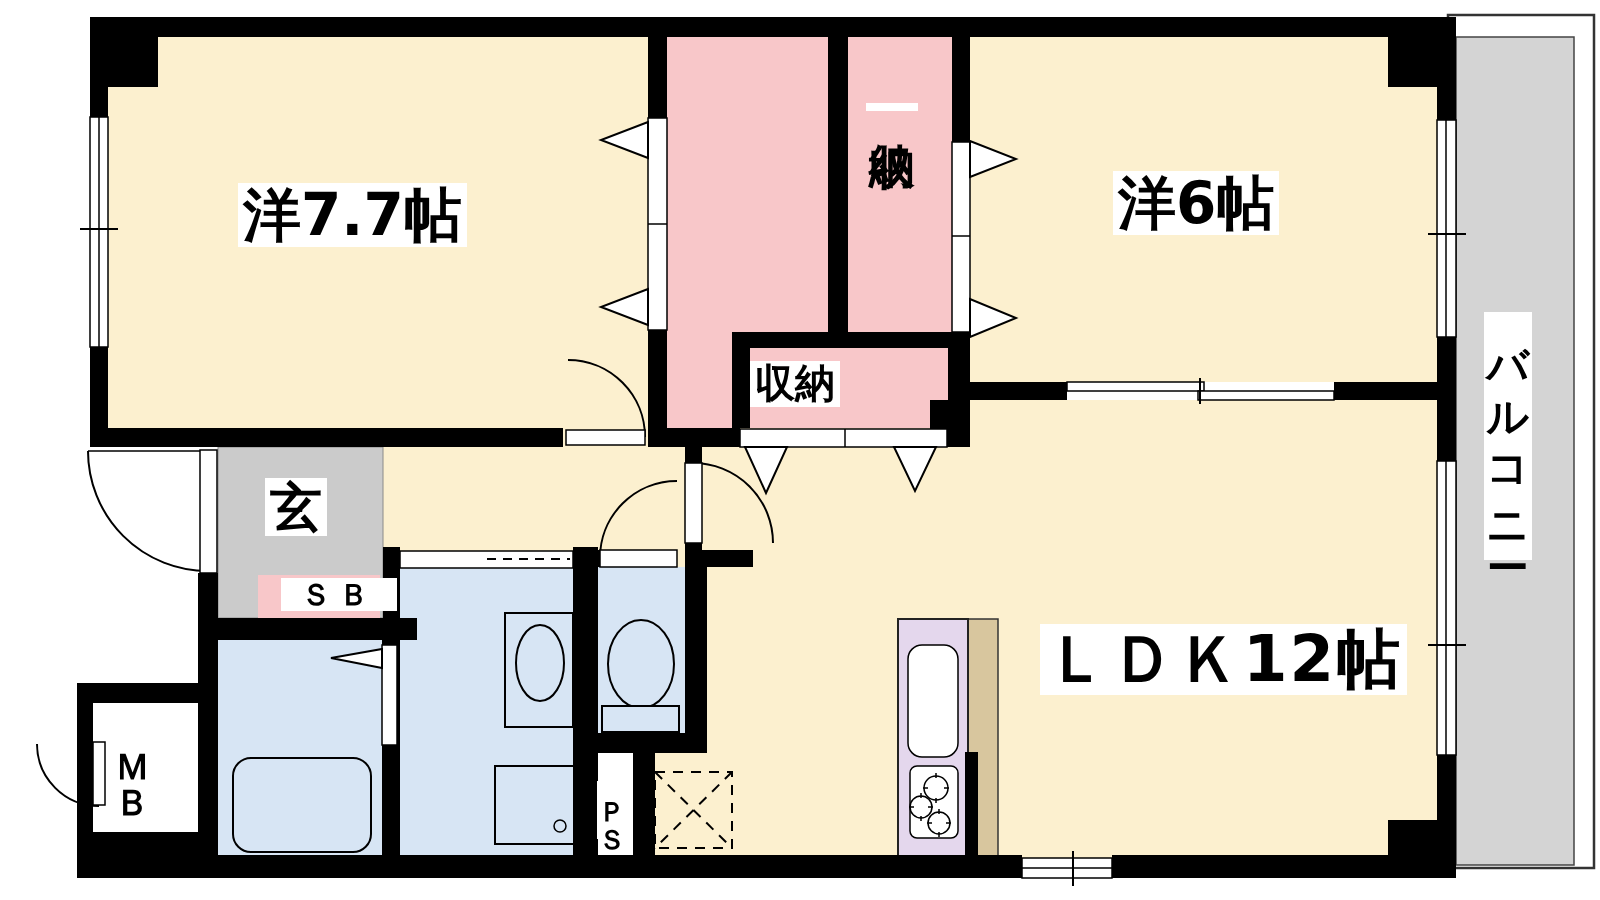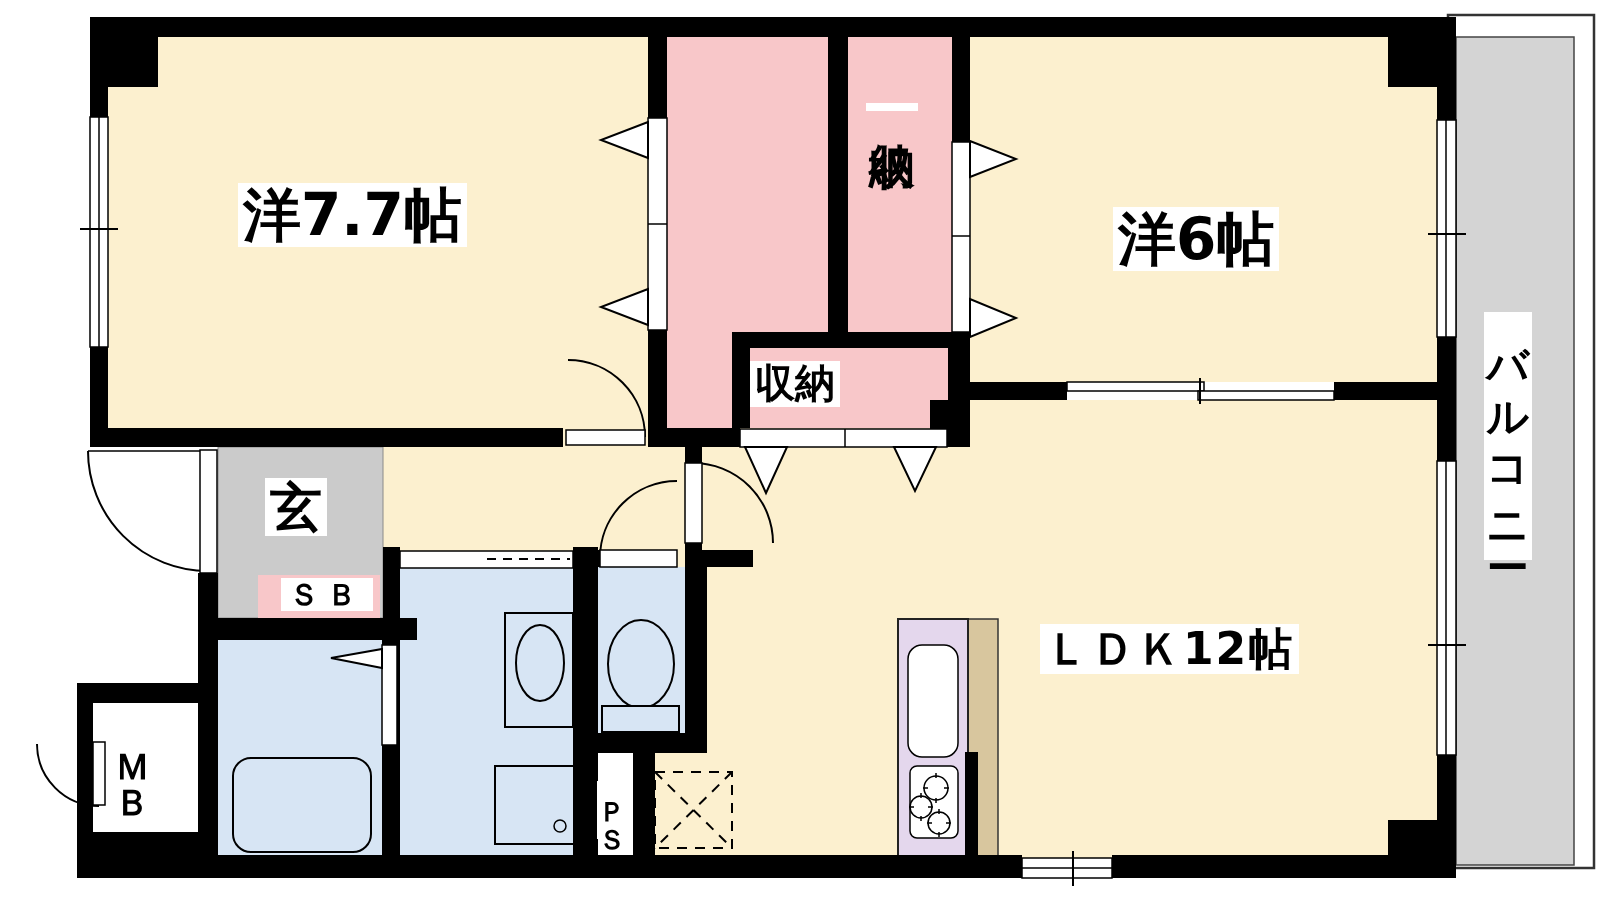--- a/index.html
+++ b/index.html
@@ -10,27 +10,27 @@
   .stage svg{position:absolute;left:0;top:0;}
   .lbl{
     position:absolute;background:#ffffff;color:#000;font-weight:bold;
     line-height:1.04;padding:2px 5px;white-space:nowrap;
   }
   .v-mixed{writing-mode:vertical-rl;}
   .v-upright{writing-mode:vertical-rl;text-orientation:upright;}
   .lbl-room77{left:238px;top:183px;font-size:58px;}
   .lbl-wcl{left:682px;top:141px;font-size:44px;}
   .lbl-storage-upper{left:866px;top:103px;font-size:46px;padding:4px 2px;}
-  .lbl-room6{left:1113px;top:171px;font-size:58px;margin-top:36px;}
+  .lbl-room6{left:1113px;top:171px;font-size:58px;}
   .lbl-storage-lower{left:750px;top:361px;font-size:40px;}
   .lbl-genkan{left:265px;top:478px;font-size:52px;}
-  .lbl-sb{left:281px;top:578px;font-size:30px;letter-spacing:8px;padding:1px 8px;}
+  .lbl-sb{left:281px;top:578px;font-size:30px;letter-spacing:8px;padding:1px 20px;}
   .lbl-mb{left:113px;top:726px;font-size:36px;padding:2px 1px;}
   .lbl-ps{left:597px;top:781px;font-size:27px;padding:2px 1px;}
-  .lbl-ldk{left:1040px;top:624px;font-size:44px;letter-spacing:2px;}
+  .lbl-ldk{left:1040px;top:624px;font-size:64px;letter-spacing:2px;}
   .lbl-balcony{left:1484px;top:312px;font-size:42px;letter-spacing:9px;padding:6px 2px;}
 </style>
 </head>
 <body>
 
 <div class="stage">
   <svg width="1600" height="900" viewBox="0 0 1600 900">
 
     <rect x="108" y="37" width="540" height="391" fill="#FCF0CF"></rect>
     <rect x="218" y="400" width="1219" height="458" fill="#FCF0CF"></rect>

